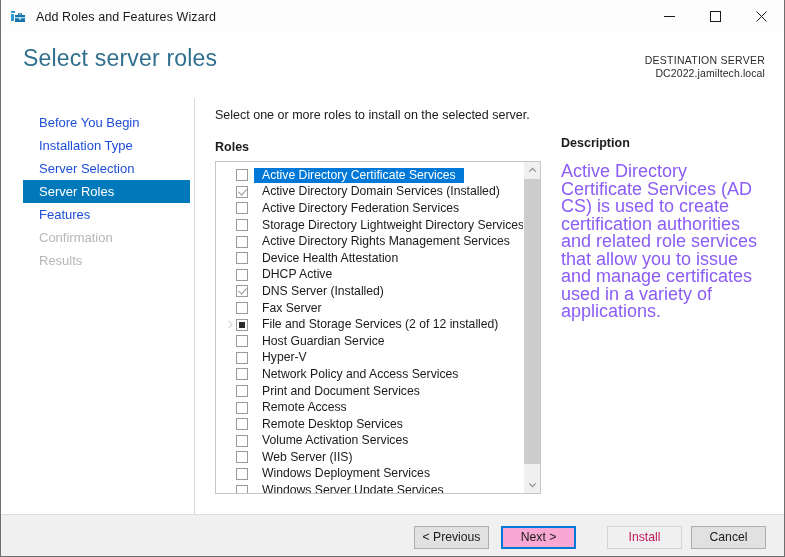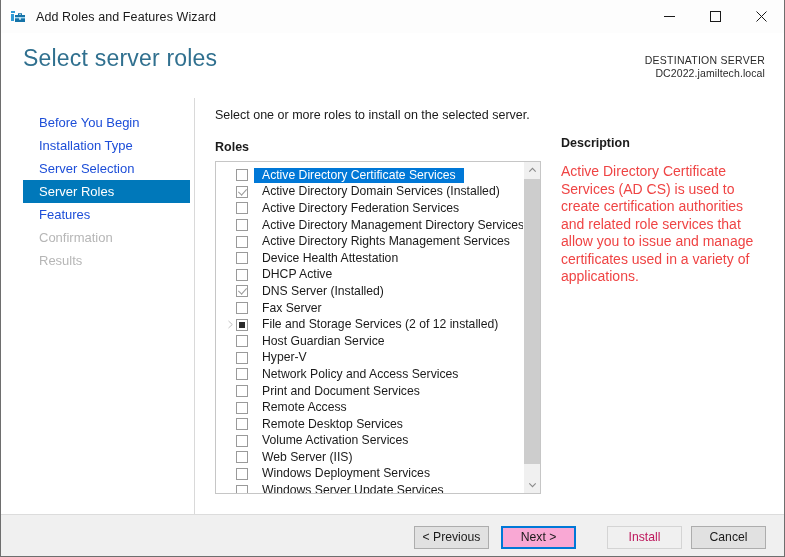--- a/index.html
+++ b/index.html
@@ -255,22 +255,22 @@
     left: 365px; top: 38px;
     width: 205px;
   }
   .desc-title {
     font-size: 12.5px;
     color: #1a1a1a;
     font-weight: bold;
     margin-bottom: 13px;
   }
   .desc-text {
-    font-size: 14px;
-    color: #ef4444;
+    font-size: 18px;
+    color: #8b5cf6;
     line-height: 17.5px;
   }
 
   
   .footer {
     position: absolute;
     left: 0; right: 0; bottom: 0;
     height: 42px;
     background: #f0f0f0;
     border-top: 1px solid #dcdcdc;
@@ -380,21 +380,21 @@
               <span class="role-label">Active Directory Domain Services (Installed)</span>
             </div>
             <div class="role-row">
               <div class="expander"></div>
               <span class="cb"></span>
               <span class="role-label">Active Directory Federation Services</span>
             </div>
             <div class="role-row">
               <div class="expander"></div>
               <span class="cb"></span>
-              <span class="role-label">Active Directory Management Directory Services</span>
+              <span class="role-label">Storage Directory Lightweight Directory Services</span>
             </div>
             <div class="role-row">
               <div class="expander"></div>
               <span class="cb"></span>
               <span class="role-label">Active Directory Rights Management Services</span>
             </div>
             <div class="role-row">
               <div class="expander"></div>
               <span class="cb"></span>
               <span class="role-label">Device Health Attestation</span>

